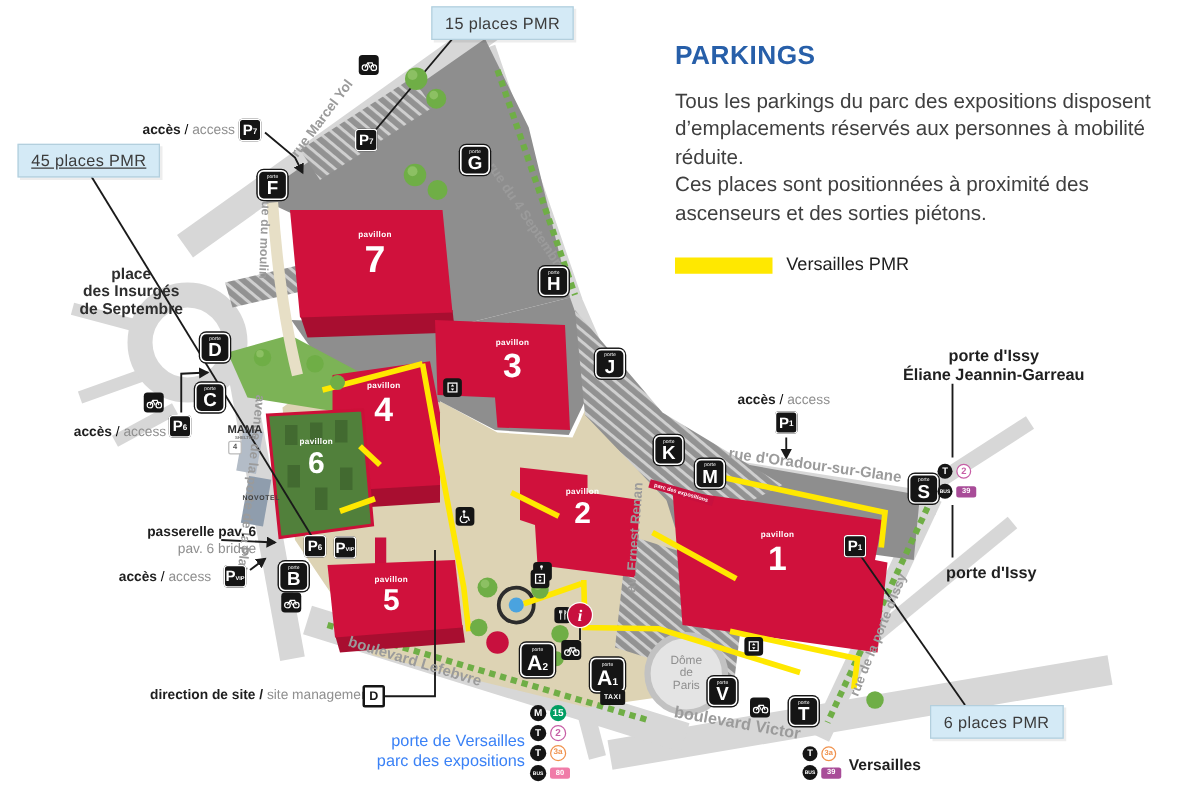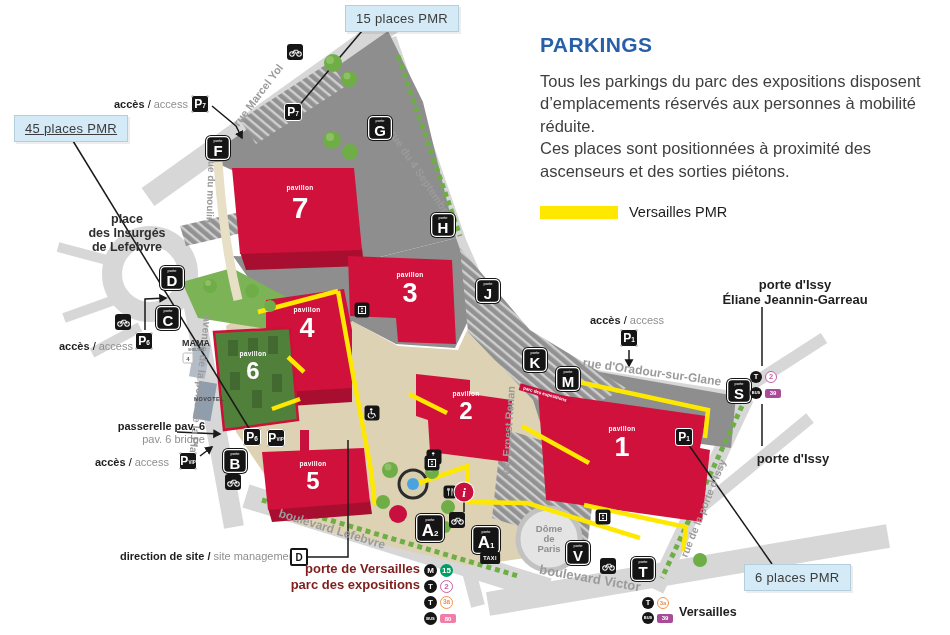--- a/index.html
+++ b/index.html
@@ -491,52 +491,52 @@
     </div>
   <div class="pav" style="left:622px;top:443px;">
       <span class="pw">pavillon</span>
       <span class="pn" style="font-size:27px;">1</span>
     </div>
   <div class="pav" style="left:313px;top:477px;">
       <span class="pw">pavillon</span>
       <span class="pn" style="font-size:24px;">5</span>
     </div>
 
-  <div class="maplbl ctr" style="left:105px;top:233px;font-weight:bold;font-size:12.5px;line-height:14px;color:#2e2e2e;margin-left:22px;">
+  <div class="maplbl ctr" style="left:105px;top:233px;font-weight:bold;font-size:12.5px;line-height:14px;color:#2e2e2e;">
     <div>place</div>
     <div>des Insurgés</div>
-    <div>de Lefebvre</div>
+    <div>de Septembre</div>
   </div>
 
   <div class="acces" style="left:110px;top:98px;width:78px;"><b>accès</b><span> / </span><span class="gryp">access</span></div>
   <div class="acces" style="left:57px;top:340px;width:76px;"><b>accès</b><span> / </span><span class="gryp">access</span></div>
   <div class="acces" style="left:92px;top:456px;width:77px;"><b>accès</b><span> / </span><span class="gryp">access</span></div>
   <div class="acces" style="left:590px;top:314px;width:78px;text-align:left;"><b>accès</b><span> / </span><span class="gryp">access</span></div>
 
   <div class="maplbl rgt" style="left:85px;top:420px;width:120px;font-size:11px;line-height:13px;">
     <div class="bold">passerelle pav. 6</div>
     <div class="gry">pav. 6 bridge</div>
   </div>
 
   <div class="maplbl" style="left:120px;top:550px;font-size:11px;"><span class="bold">direction de site /</span><span class="gry"> site management</span></div>
 
-  <div class="maplbl rgt" style="left:262px;top:561px;width:158px;font-weight:bold;font-size:13px;line-height:16px;color:#7f1d1d;">
+  <div class="maplbl rgt" style="left:262px;top:585px;width:158px;font-weight:normal;font-size:13px;line-height:16px;color:#3b82f6;">
     <div>porte de Versailles</div>
     <div>parc des expositions</div>
   </div>
 
   <div class="maplbl ctr" style="left:795px;top:292px;font-weight:bold;font-size:13px;line-height:15px;color:#1f1f1f;">
     <div>porte d'Issy</div>
     <div>Éliane Jeannin-Garreau</div>
   </div>
   <div class="maplbl ctr" style="left:793px;top:458px;font-weight:bold;font-size:13px;color:#1f1f1f;">porte d'Issy</div>
 
   <div class="maplbl" style="left:679px;top:605px;font-weight:bold;font-size:12.5px;color:#1f1f1f;">Versailles</div>
 
-  <div class="maplbl ctr" style="left:549px;top:539px;font-size:9.5px;line-height:10px;color:#8f8f8f;font-weight:bold;">
+  <div class="maplbl ctr" style="left:549px;top:539px;font-size:9.5px;line-height:10px;color:#8f8f8f;font-weight:normal;">
     <div>Dôme</div>
     <div>de</div>
     <div>Paris</div>
   </div>
 
   <div class="maplbl ctr" style="left:196px;top:347px;font-weight:bold;font-size:9px;line-height:7px;color:#2e2e2e;">
     <div>MAMA</div>
     <div style="font-size:3.5px;color:#777;">SHELTER</div>
   </div>
   <div class="maplbl ctr" style="left:209px;top:399px;font-weight:bold;font-size:5.5px;letter-spacing:.5px;color:#3f3f3f;">NOVOTEL</div>

